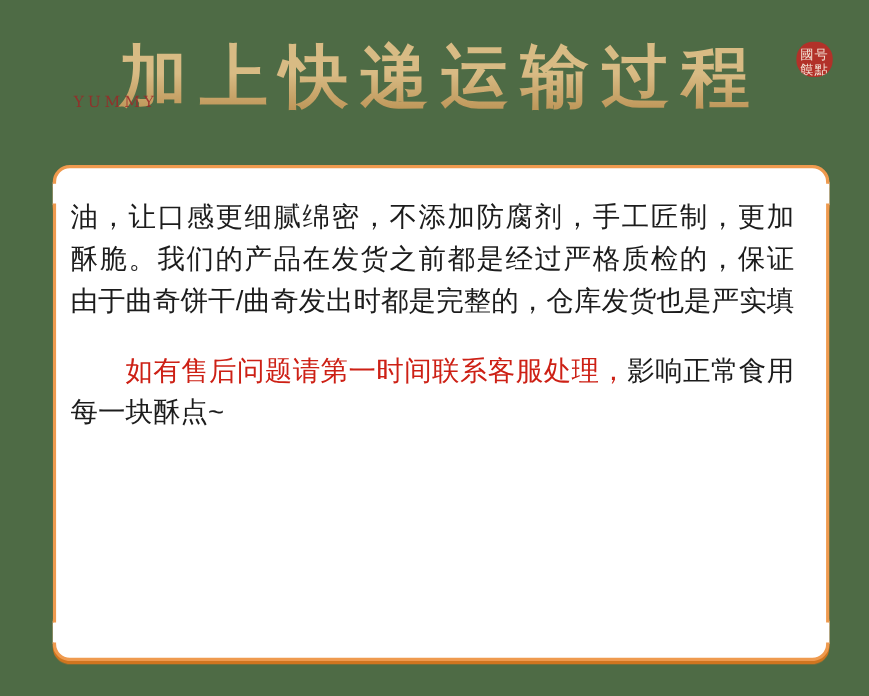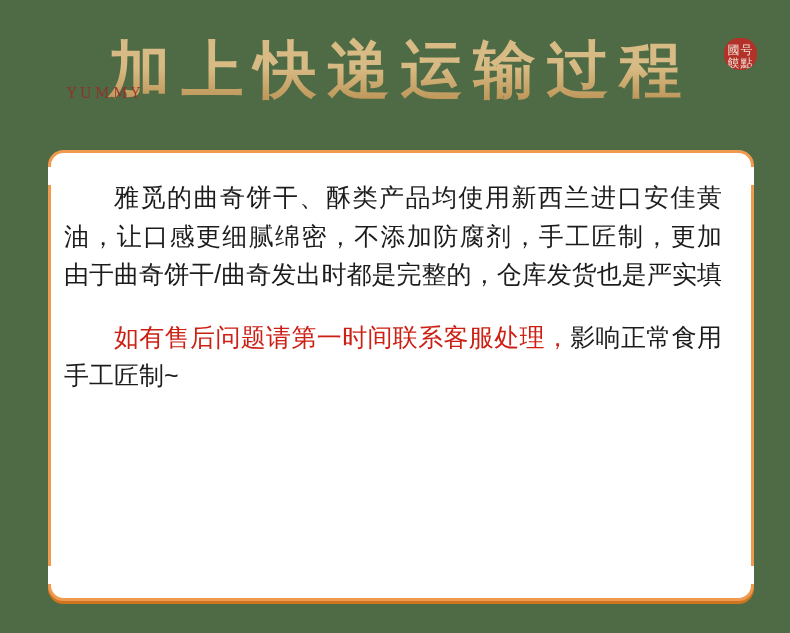--- a/index.html
+++ b/index.html
@@ -115,21 +115,21 @@
     A 14 14 0 0 1 1.5 435.5
     A 10.5 10.5 0 0 1 1.5 414.5
     L 1.5 36.5
     A 10.5 10.5 0 0 1 1.5 15.5
     A 14 14 0 0 1 15.5 1.5
     Z"></path>
 </svg>
 
 <div class="notice">
   <div>
-    <div class="line jline indent"><span>雅觅的曲奇饼干、酥类产品均使用新西兰进口安佳黄</span></div>
     <div class="line jline"><span>油，让口感更细腻绵密，不添加防腐剂，手工匠制，更加</span></div>
+    <div class="line jline"><span>酥脆。我们的产品在发货之前都是经过严格质检的，保证</span></div>
     <div class="line jline"><span>由于曲奇饼干/曲奇发出时都是完整的，仓库发货也是严实填</span></div>
   </div>
   <div class="para2">
     <div class="line jline indent"><span class="red">如有售后问题请第一时间联系客服处理，</span><span>影响正常食用</span></div>
-    <div class="line"><span>手工匠制~</span></div>
+    <div class="line"><span>每一块酥点~</span></div>
   </div>
 </div>
 
 </body></html>

